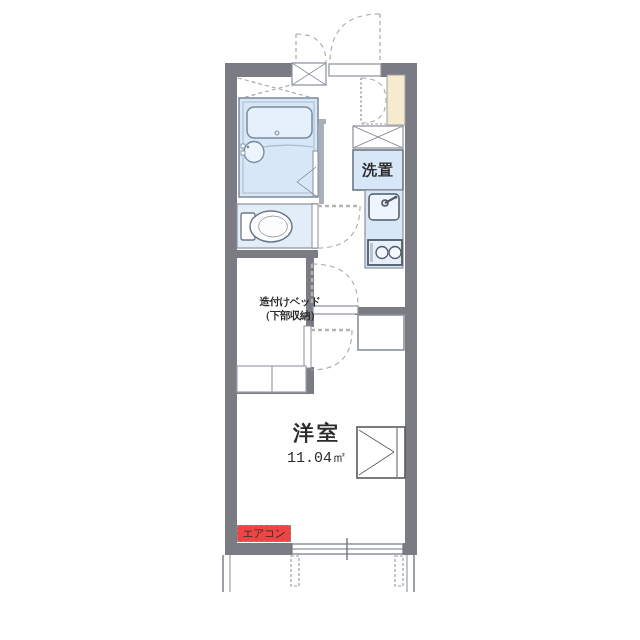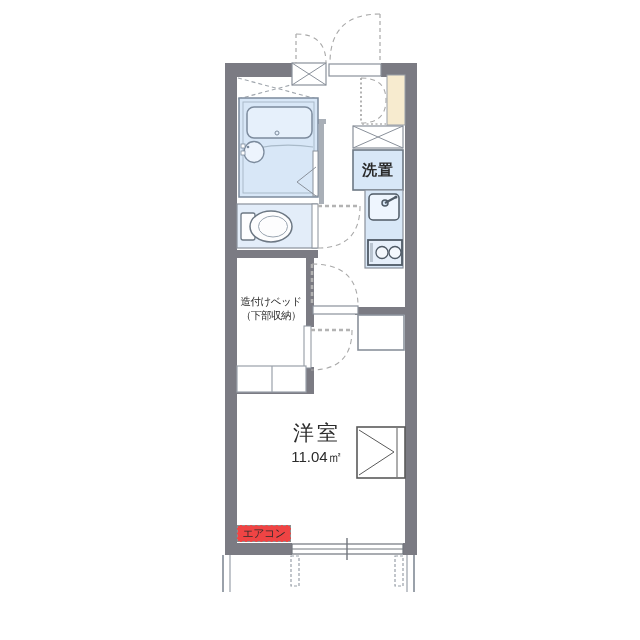--- a/index.html
+++ b/index.html
@@ -2,25 +2,25 @@
 <html><head>
 <meta charset="utf-8">
 <style>
   html,body{margin:0;padding:0;background:#fff;}
   .canvas{position:relative;width:640px;height:592px;background:#ffffff;overflow:hidden;
           font-family:"Liberation Sans","DejaVu Sans",sans-serif;color:#2b2b2b;}
   .canvas svg{position:absolute;left:0;top:0;}
   .label{position:absolute;color:#2b2b2b;}
   .label-washer{left:353px;top:152px;width:50px;height:36px;display:flex;align-items:center;justify-content:center;
                 font-size:15px;font-weight:600;letter-spacing:1px;}
-  .label-bed{left:233px;top:294px;width:76px;text-align:center;font-size:10.5px;line-height:1.35;
-             letter-spacing:-0.5px;font-weight:400;}
+  .label-bed{left:252px;top:294px;width:76px;text-align:center;font-size:10.5px;line-height:1.35;
+             letter-spacing:-0.5px;font-weight:700;}
   .label-room{left:255px;top:419px;width:124px;text-align:center;}
-  .room-name{font-size:21px;letter-spacing:3px;font-weight:400;}
-  .room-m2{font-size:15px;margin-top:1px;}
+  .room-name{font-size:21px;letter-spacing:3px;font-weight:700;}
+  .room-m2{font-size:15px;margin-top:1px;font-family:Liberation Mono, monospace;}
   .room-jo{font-size:14.5px;}
   .label-aircon{left:237px;top:525px;width:54px;height:17px;display:flex;align-items:center;justify-content:center;
                 font-size:11px;letter-spacing:-0.5px;border:1.5px dashed #8d8d8d;background:#ef4444;box-sizing:border-box;}
 </style>
 </head>
 <body>
 
 <div class="canvas">
 <svg width="640" height="640" viewBox="0 0 640 640">
 

